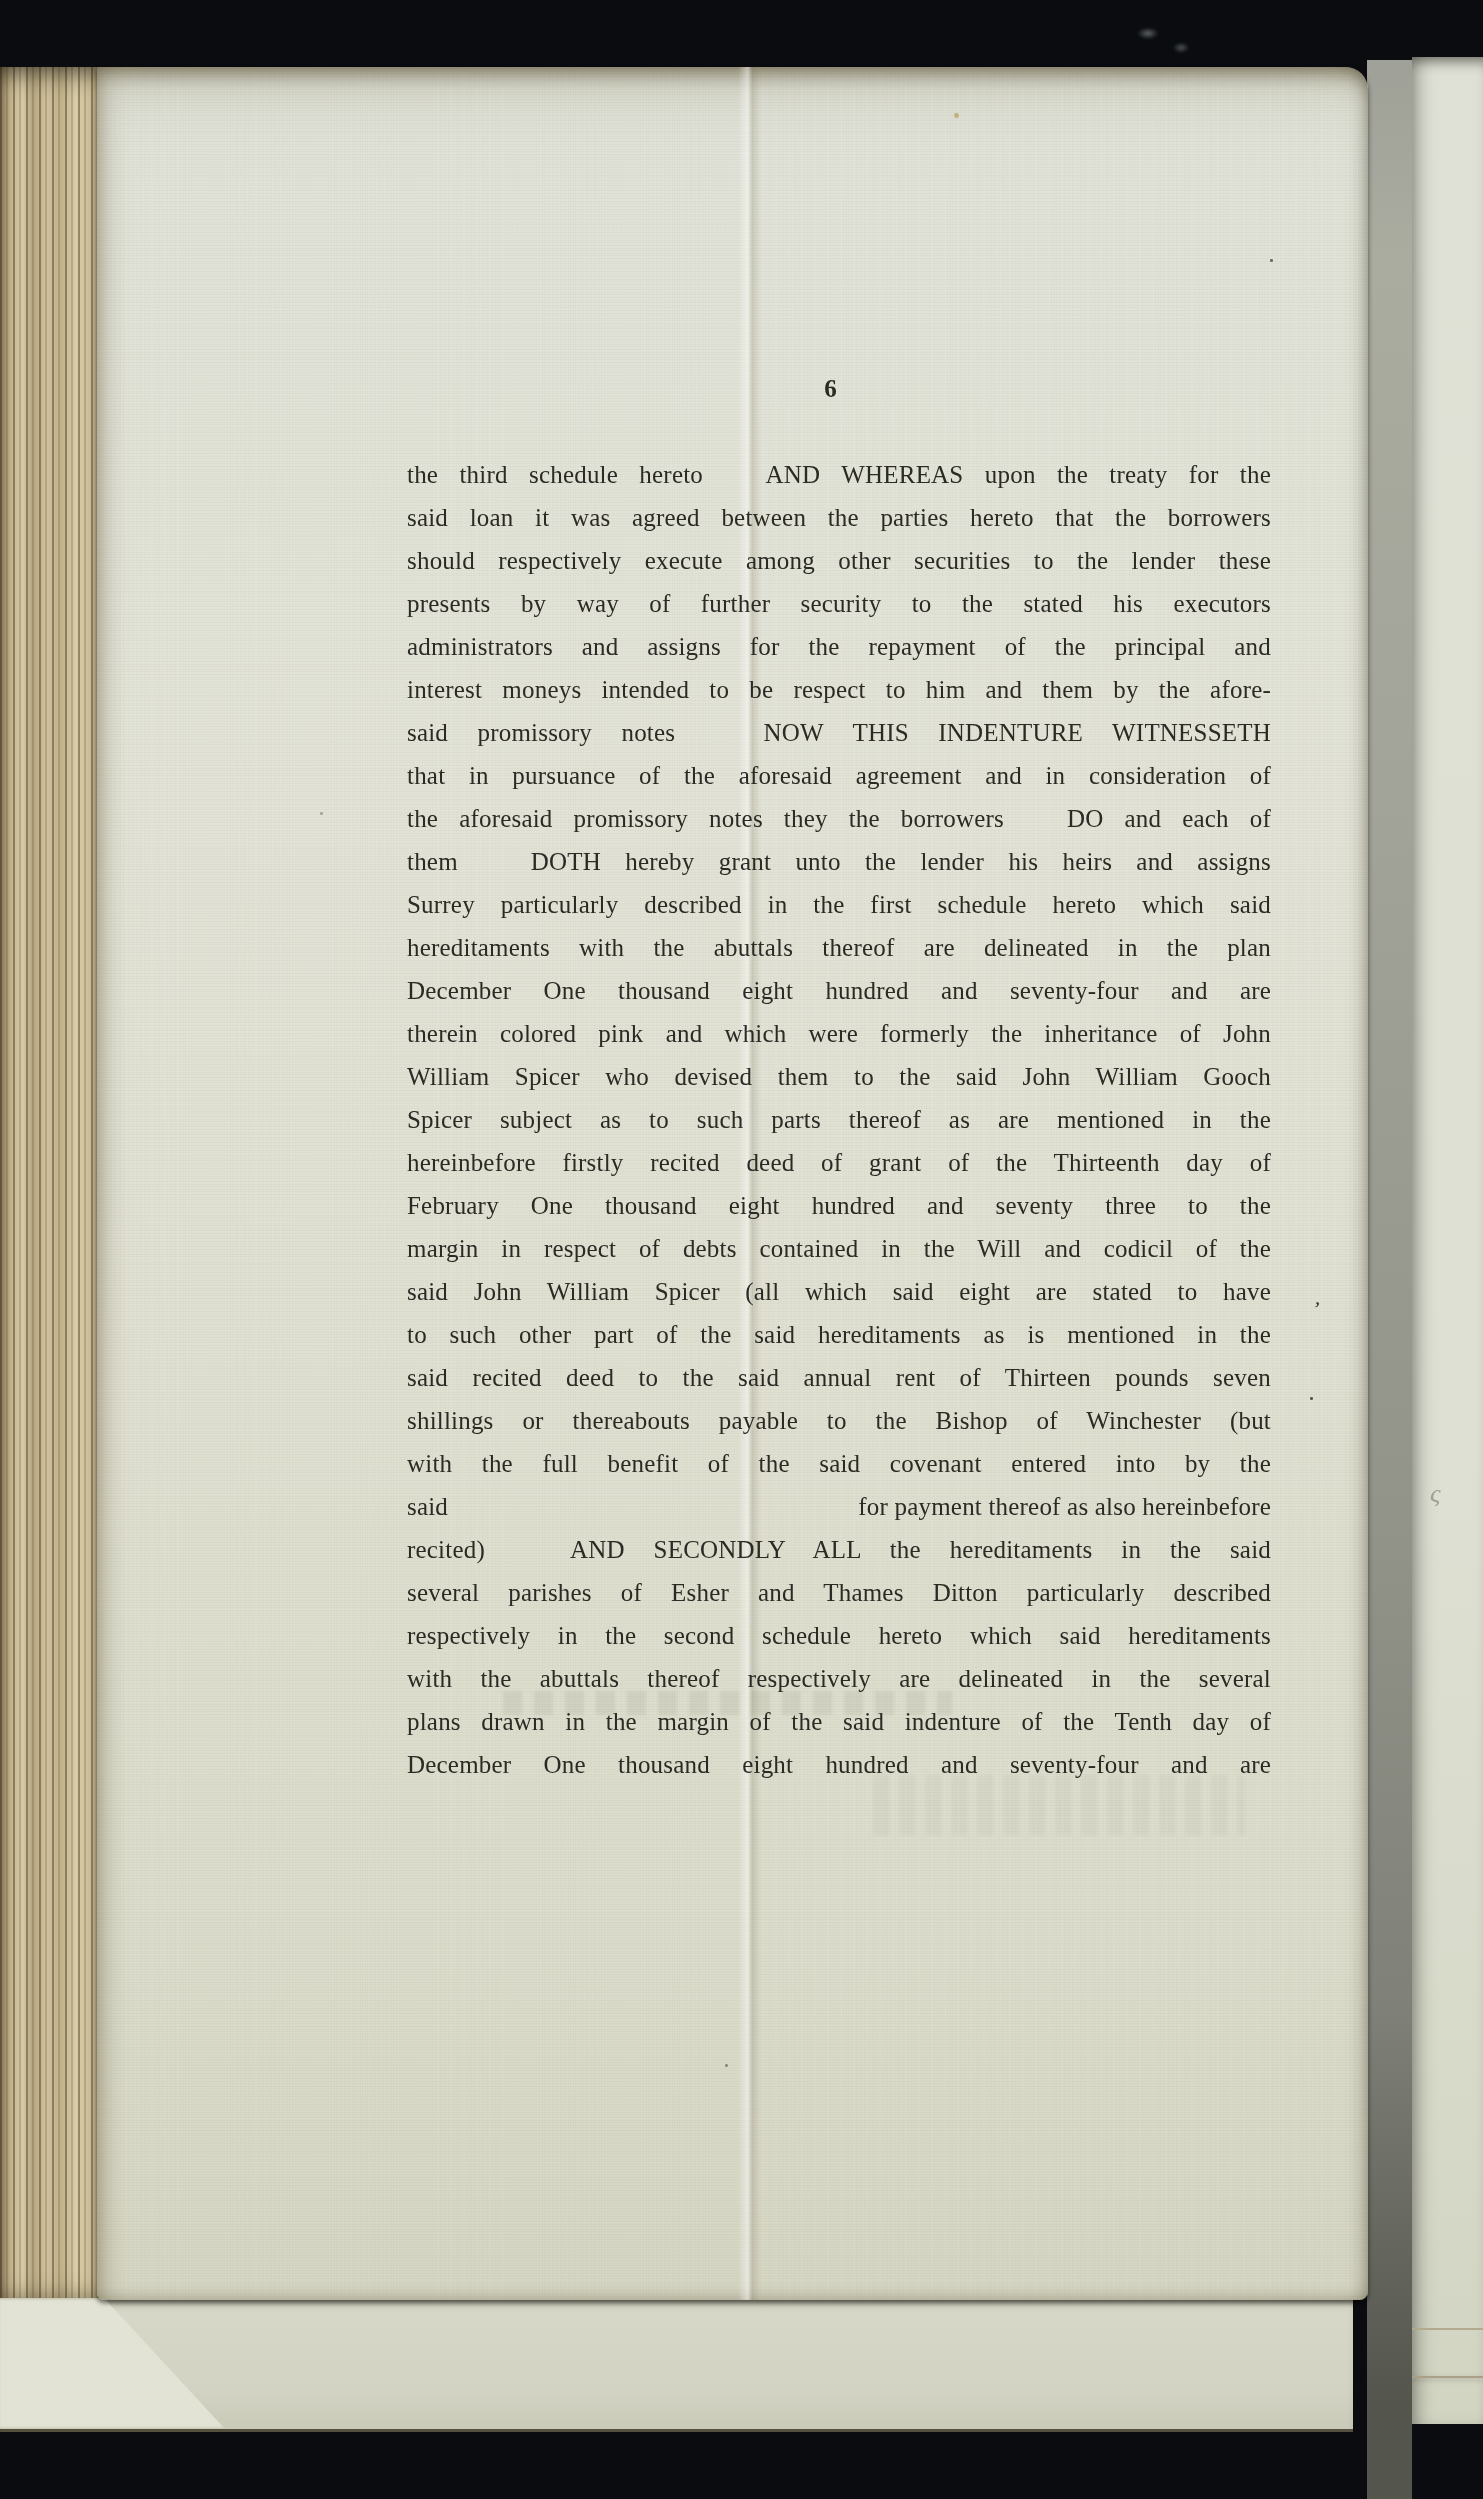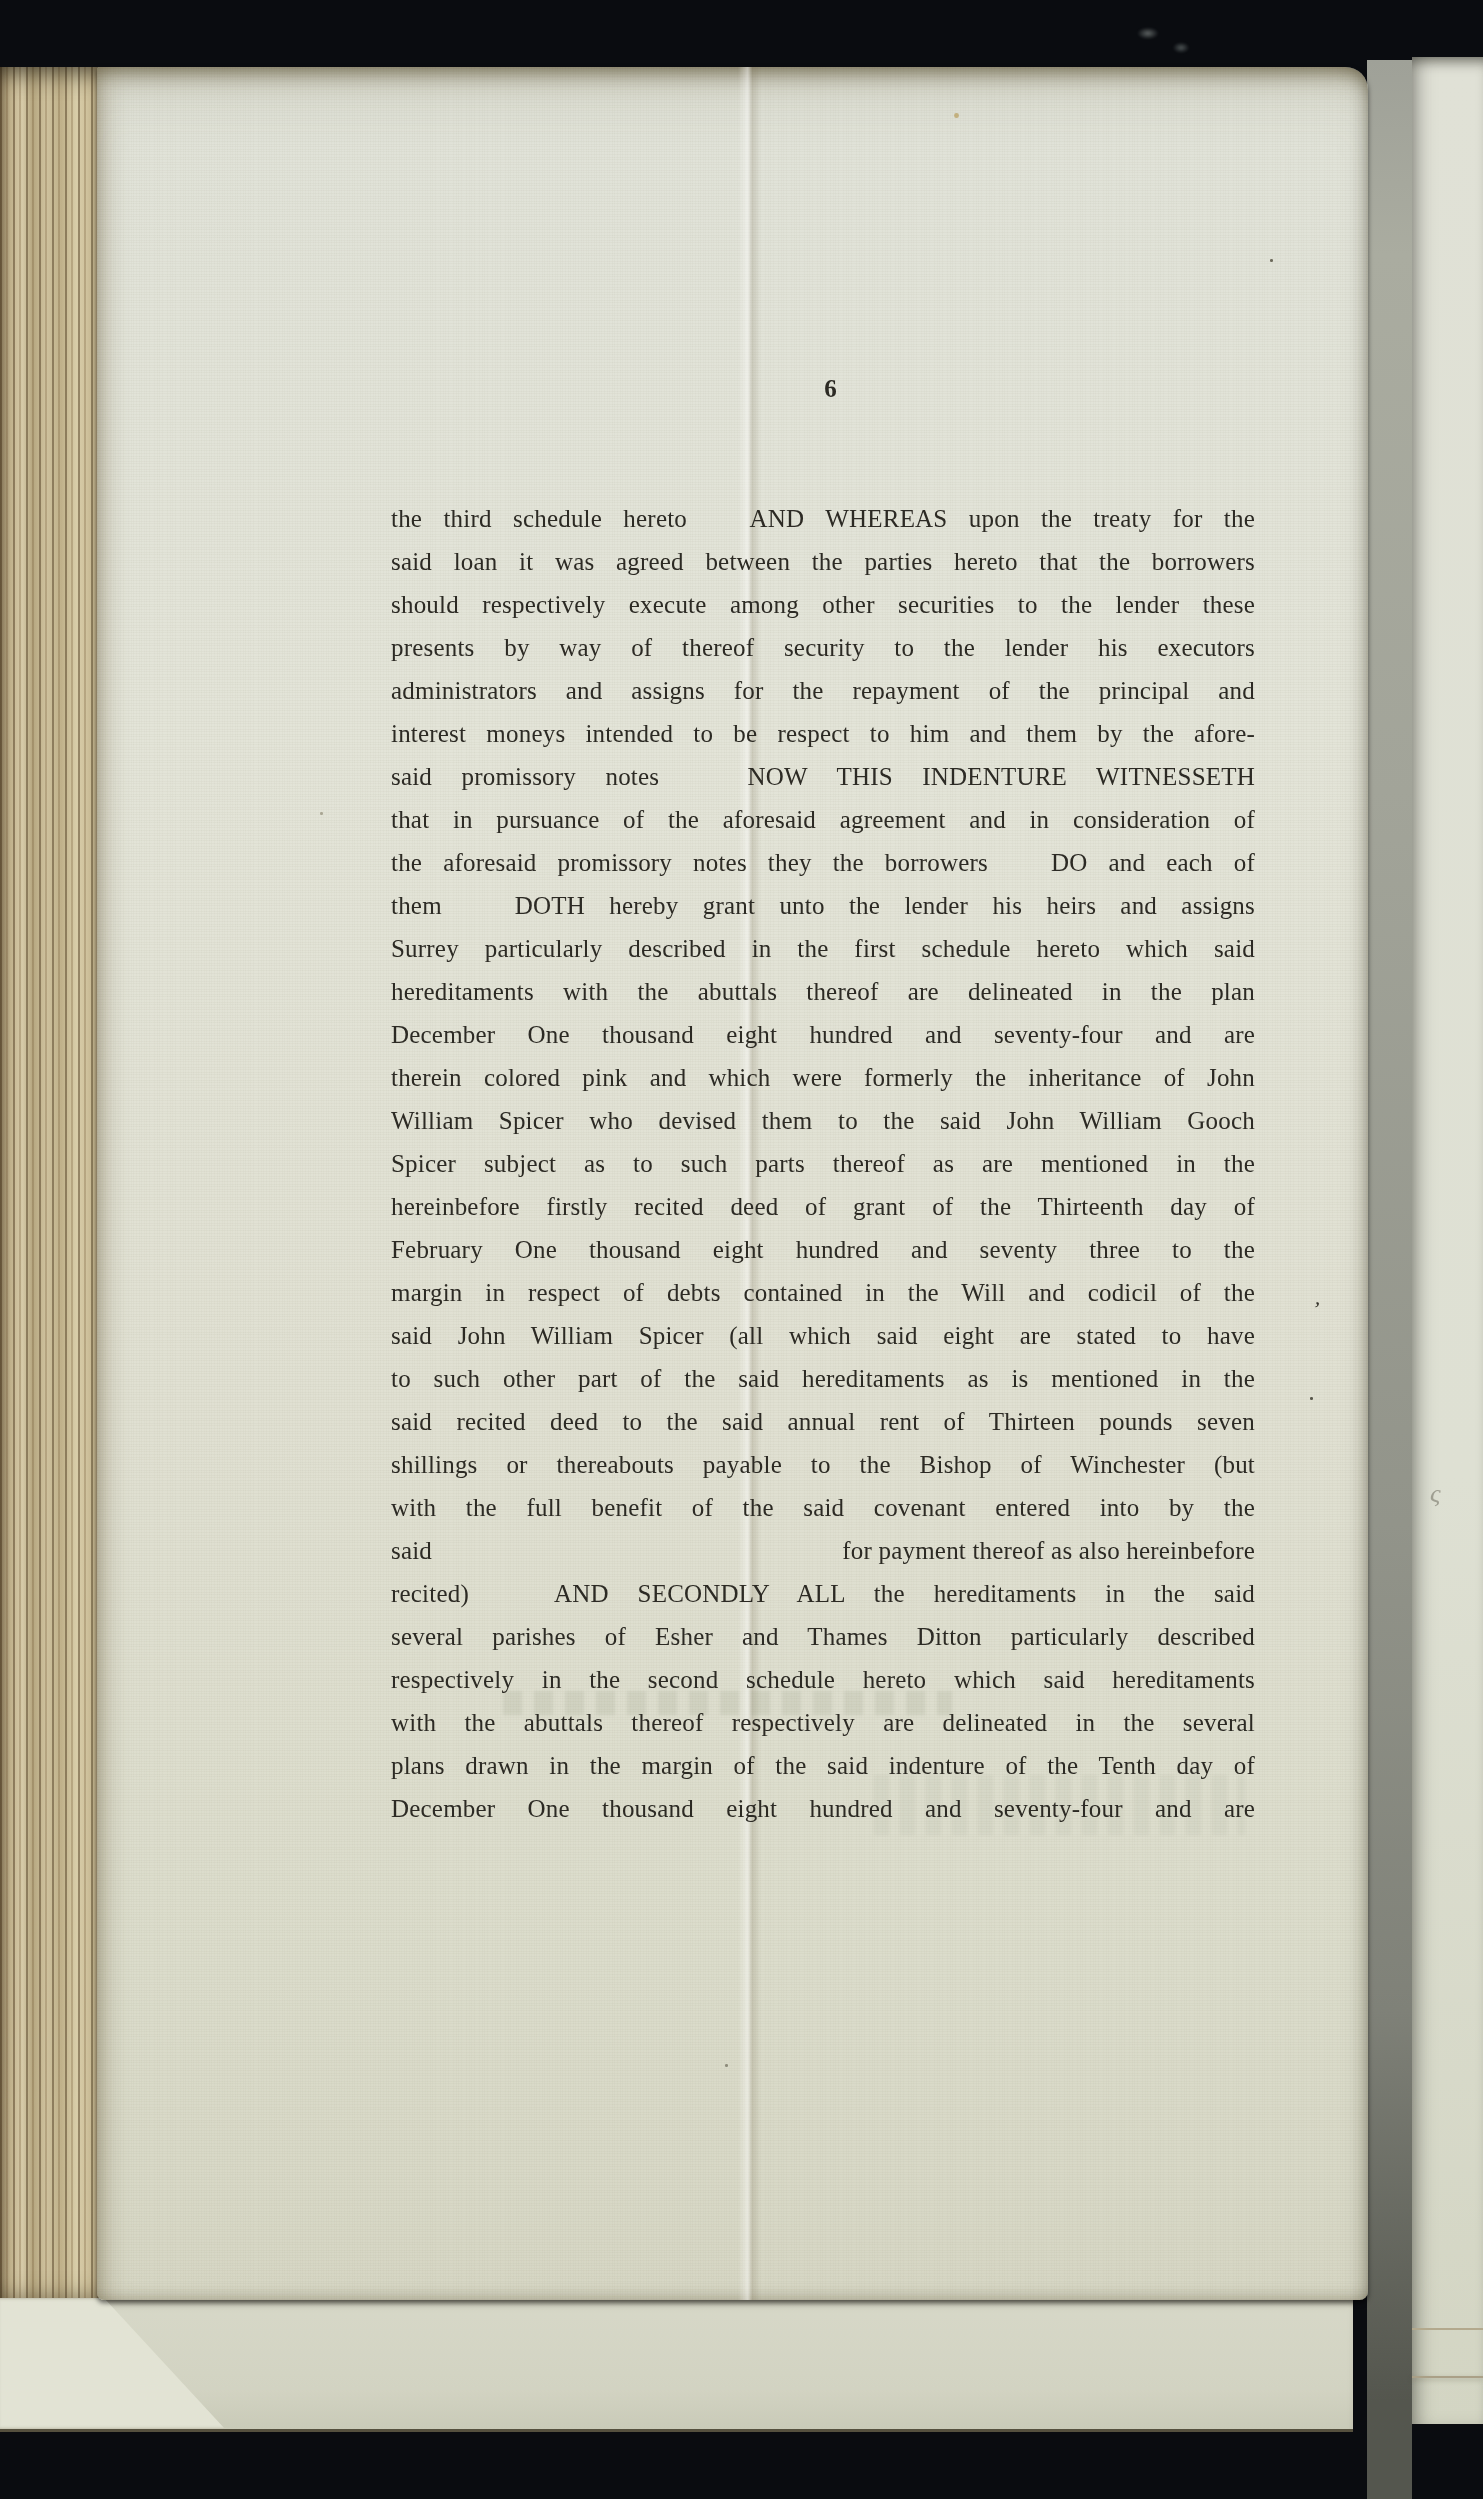--- a/index.html
+++ b/index.html
@@ -55,22 +55,22 @@
       0 2.6px 5.2px rgba(0,0,0,.55);}
 
   
   .crease{position:absolute;left:641px;top:0;width:22.5px;height:100%;
     background:linear-gradient(90deg, rgba(0,0,0,0) 0%, rgba(255,255,255,.45) 42%,
       rgba(125,115,90,.22) 62%, rgba(0,0,0,0) 100%);}
 
   .page-number{position:absolute;left:302px;top:308px;width:864px;text-align:center;
     font-size:25px;font-weight:700;color:var(--ink);letter-spacing:0.9px;}
 
-  .text-block{position:absolute;left:294px;top:386px;width:864px;
-    font-size:25px;line-height:43px;color:var(--ink);letter-spacing:0.2px;margin-top:44px;}
+  .text-block{position:absolute;left:310px;top:386px;width:864px;
+    font-size:25px;line-height:43px;color:var(--ink);letter-spacing:0.2px;}
   .line{height:43px;overflow:hidden;text-align:justify;text-align-last:justify;}
   .gap-line{display:flex;justify-content:space-between;text-align:right;text-align-last:auto;}
 
   
   .ghost{position:absolute;filter:blur(1.7px);opacity:.6;pointer-events:none;}
   .ghost-1{left:406px;top:1624px;width:449px;height:24px;
     background:repeating-linear-gradient(90deg, rgba(120,130,105,.22) 0 19px, transparent 19px 31px);}
   .ghost-2{left:777px;top:1708px;width:371px;height:60px;
     background:repeating-linear-gradient(90deg, rgba(125,133,110,.12) 0 15.5px, transparent 15.5px 26px);}
 
@@ -108,21 +108,21 @@
     <div class="ghost ghost-1"></div>
     <div class="ghost ghost-2"></div>
     <div class="specks"></div>
 
     <div class="page-number">6</div>
 
     <div class="text-block">
       <div class="line">the third schedule hereto&nbsp;&nbsp; AND WHEREAS upon the treaty for the</div>
       <div class="line">said loan it was agreed between the parties hereto that the borrowers</div>
       <div class="line">should respectively execute among other securities to the lender these</div>
-      <div class="line">presents by way of thereof security to the lender his executors</div>
+      <div class="line">presents by way of further security to the stated his executors</div>
       <div class="line">administrators and assigns for the repayment of the principal and</div>
       <div class="line">interest moneys intended to be respect to him and them by the afore-</div>
       <div class="line">said promissory notes&nbsp;&nbsp; NOW THIS INDENTURE WITNESSETH</div>
       <div class="line">that in pursuance of the aforesaid agreement and in consideration of</div>
       <div class="line">the aforesaid promissory notes they the borrowers&nbsp;&nbsp; DO and each of</div>
       <div class="line">them&nbsp;&nbsp; DOTH hereby grant unto the lender his heirs and assigns</div>
       <div class="line">Surrey particularly described in the first schedule hereto which said</div>
       <div class="line">hereditaments with the abuttals thereof are delineated in the plan</div>
       <div class="line">December One thousand eight hundred and seventy-four and are</div>
       <div class="line">therein colored pink and which were formerly the inheritance of John</div>

